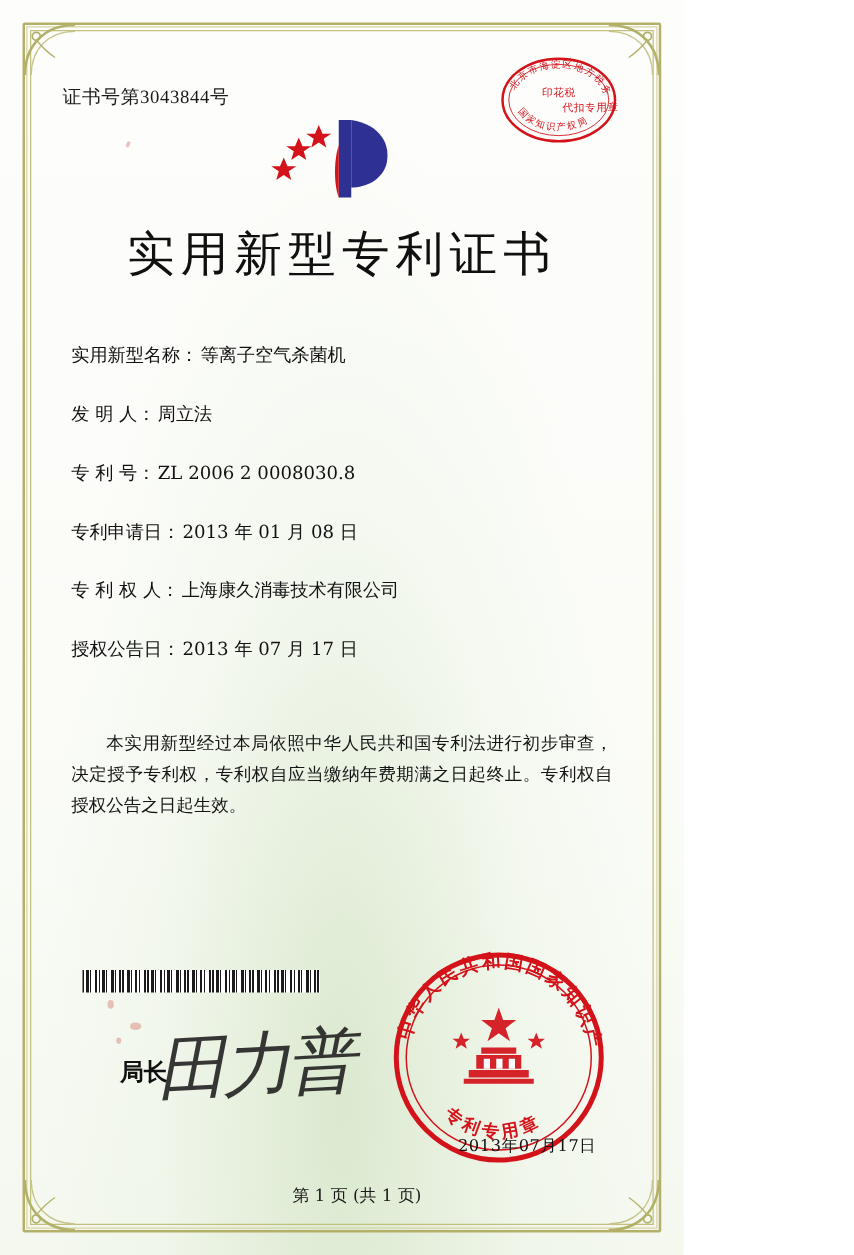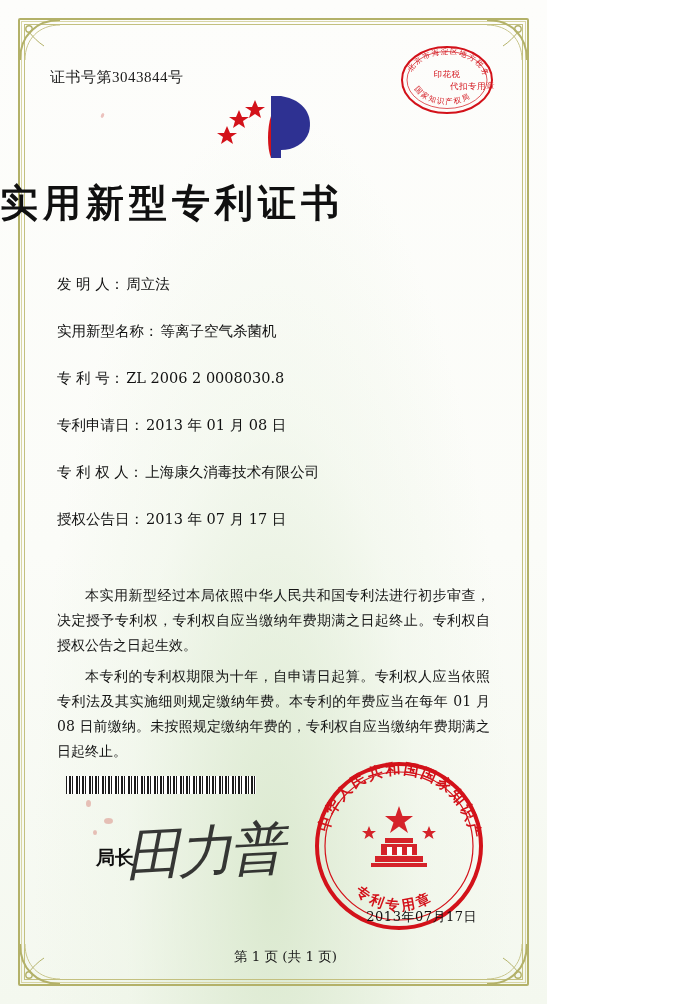--- a/index.html
+++ b/index.html
@@ -94,22 +94,23 @@
     font-family: "Liberation Sans", sans-serif;
     letter-spacing: 0.5px;
   }
   .seal-top .line1 { top: 25px; }
   .seal-top .line2 { top: 37px; text-align: right; }
 
   .title {
     position: absolute;
     left: 0; right: 0;
     top: 178px;
+    text-align: center;
     font-size: 38px;
-    font-weight: bold;
+    font-weight: normal;
     letter-spacing: 5px;
     color: #101010;
     font-family: "DejaVu Serif", serif;
   }
 
   .fields {
     position: absolute;
     left: 57px;
     top: 275px;
     width: 560px;
@@ -305,48 +306,47 @@
       </text>
     </svg>
     <div class="seal-text line1">印花税</div>
     <div class="seal-text line2">代扣专用章</div>
   </div>
 
   <div class="title">实用新型专利证书</div>
 
   <div class="fields">
     <div class="field-row">
+      <span class="field-label">实用新型名称：</span>
+      <span class="field-value">等离子空气杀菌机</span>
+    </div>
+    <div class="field-row">
       <span class="field-label">发 明 人：</span>
       <span class="field-value">周立法</span>
     </div>
     <div class="field-row">
-      <span class="field-label">实用新型名称：</span>
-      <span class="field-value">等离子空气杀菌机</span>
-    </div>
-    <div class="field-row">
       <span class="field-label">专 利 号：</span>
       <span class="field-value">ZL 2006 2 0008030.8</span>
     </div>
     <div class="field-row">
       <span class="field-label">专利申请日：</span>
       <span class="field-value">2013 年 01 月 08 日</span>
     </div>
     <div class="field-row">
       <span class="field-label">专 利 权 人：</span>
       <span class="field-value">上海康久消毒技术有限公司</span>
     </div>
     <div class="field-row">
       <span class="field-label">授权公告日：</span>
       <span class="field-value">2013 年 07 月 17 日</span>
     </div>
   </div>
 
   <div class="body-text">
     <p>本实用新型经过本局依照中华人民共和国专利法进行初步审查，决定授予专利权，专利权自应当缴纳年费期满之日起终止。专利权自授权公告之日起生效。</p>
-    <p>本专利的专利权期限为十年，自申请日起算。专利权人应当依照专利法及其实施细则规定缴纳年费。本专利的年费应当在每年 01 月 08 日前缴纳。未按照规定缴纳年费的，专利权自应当缴纳年费期满之日起终止。</p>
   </div>
 
   <div class="barcode"></div>
 
   <div class="director">局长</div>
   <div class="signature">田力普</div>
 
   <div class="seal-round">
     <svg width="172" height="172" viewBox="0 0 172 172">
       <circle cx="86" cy="86" r="82" fill="none" stroke="#d3121a" stroke-width="4"></circle>

